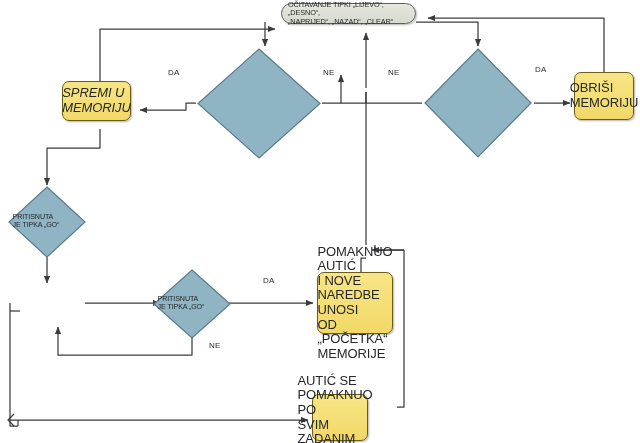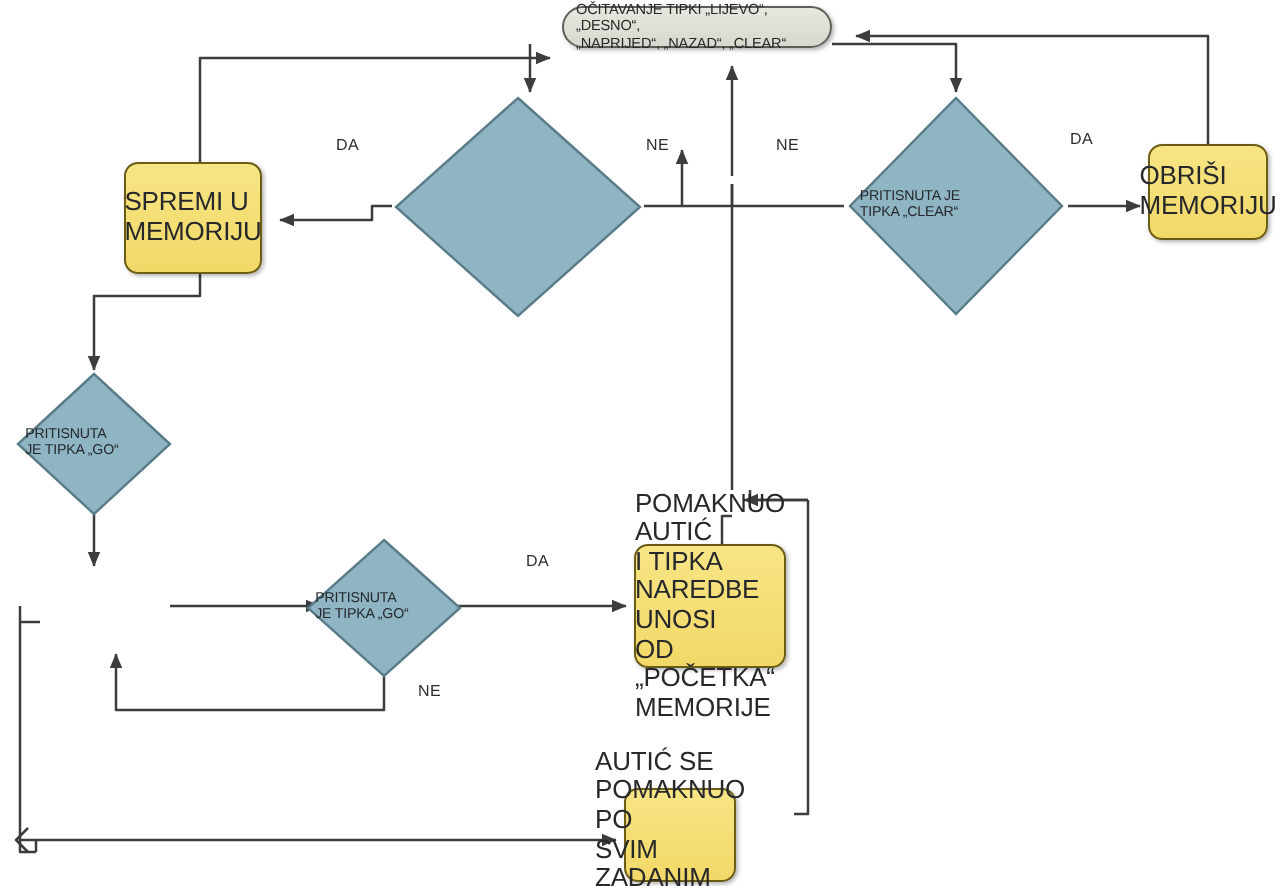--- a/index.html
+++ b/index.html
@@ -144,27 +144,23 @@
   <div class="node dec" style="left:195px; top:46px; width:128px; height:115px;">
     <svg class="dshape" viewBox="0 0 128 115" preserveAspectRatio="none">
       <polygon points="64,3 125,57.5 64,112 3,57.5" fill="#8fb4c4" stroke="#5a7c89" stroke-width="1.2"></polygon>
     </svg>
   </div>
 
   <div class="node dec" style="left:422px; top:46px; width:112px; height:114px;">
     <svg class="dshape" viewBox="0 0 112 114" preserveAspectRatio="none">
       <polygon points="56,3 109,57 56,111 3,57" fill="#8fb4c4" stroke="#5a7c89" stroke-width="1.2"></polygon>
     </svg>
-    <div class="dlabel">
-      <span class="ln">PRITISNUTA JE</span>
-      <span class="ln">TIPKA „CLEAR“</span>
-    </div>
-  </div>
-
-  <div class="node proc" style="left:62px; top:81px; width:69px; height:56px;">
+  </div>
+
+  <div class="node proc" style="left:62px; top:81px; width:69px; height:40px;font-style:italic;">
     <div>
       <span class="ln">SPREMI U</span>
       <span class="ln">MEMORIJU</span>
     </div>
   </div>
 
   <div class="node proc" style="left:574px; top:72px; width:60px; height:48px;">
     <div>
       <span class="ln">OBRIŠI</span>
       <span class="ln">MEMORIJU</span>
@@ -188,21 +184,21 @@
     </svg>
     <div class="dlabel">
       <span class="ln">PRITISNUTA</span>
       <span class="ln">JE TIPKA „GO“</span>
     </div>
   </div>
 
   <div class="node proc" style="left:317px; top:272px; width:76px; height:62px;">
     <div>
       <span class="ln">POMAKNUO AUTIĆ</span>
-      <span class="ln">I TIPKA</span>
+      <span class="ln">I NOVE</span>
       <span class="ln">NAREDBE UNOSI</span>
       <span class="ln">OD „POČETKA“</span>
       <span class="ln">MEMORIJE</span>
     </div>
   </div>
 
   <div class="node proc" style="left:312px; top:394px; width:56px; height:47px;">
     <div>
       <span class="ln">AUTIĆ SE</span>
       <span class="ln">POMAKNUO PO</span>

